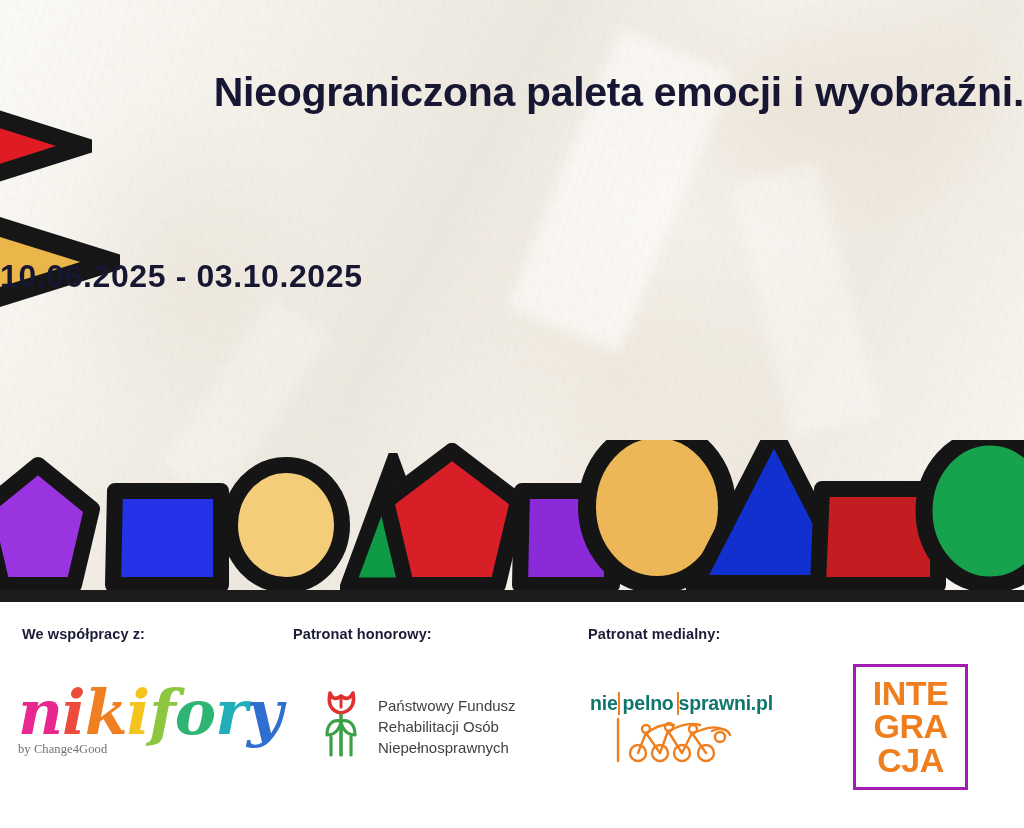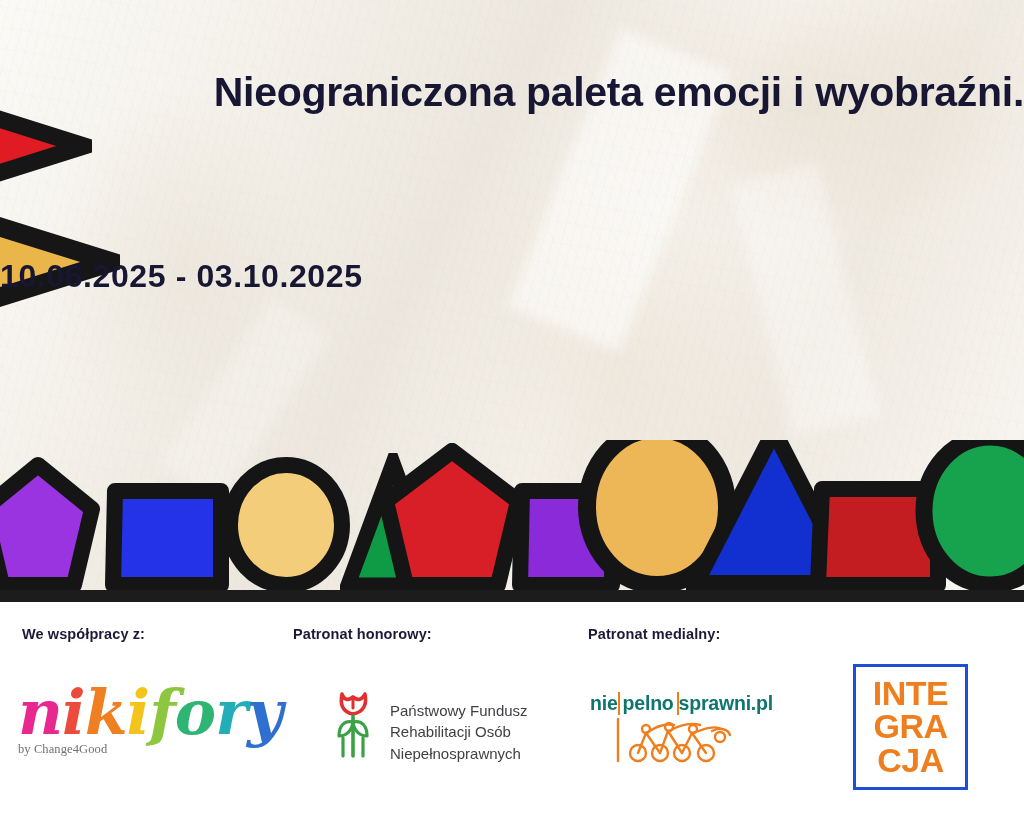--- a/index.html
+++ b/index.html
@@ -84,30 +84,30 @@
     font-family:"DejaVu Serif","Liberation Serif",serif;
     font-style:italic;font-weight:700;font-size:62px;letter-spacing:-1px;
     line-height:1;white-space:nowrap;
   }
   .nik-word span{display:inline-block;}
   .nik-sub{
     margin-top:-2px;font-size:12.5px;color:#6f6f74;letter-spacing:.1px;
     font-family:Liberation Serif, serif;
   }
 
-  .logo-pfron{position:absolute;left:332px;top:82px;width:222px;height:80px;display:flex;align-items:flex-end;gap:12px;}
+  .logo-pfron{position:absolute;left:320px;top:82px;width:222px;height:80px;display:flex;align-items:center;gap:12px;}
   .pfron-text{font-size:15px;line-height:1.42;color:#3f3f44;font-weight:400;padding-top:5px;}
 
   .logo-niepeln{position:absolute;left:590px;top:90px;width:220px;height:72px;}
   .np-row{display:flex;align-items:flex-start;font-weight:700;font-size:19.5px;color:#0f766e;letter-spacing:-.2px;}
   .np-mid{border-left:2px solid #ef7f1e;border-right:2px solid #ef7f1e;padding:0 3px;}
 
   .logo-integracja{
     position:absolute;left:853px;top:664px;width:115px;height:126px;
-    border:3px solid #1d4ed8;box-sizing:border-box;
+    border:3px solid #a21caf;box-sizing:border-box;
     display:flex;flex-direction:column;justify-content:center;align-items:center;
   }
   .int-line{color:#ef7f1e;font-weight:700;font-size:34px;line-height:0.99;letter-spacing:-.5px;}
 </style>
 </head>
 <body>
 
 <div class="poster">
 
   <div class="bg">

